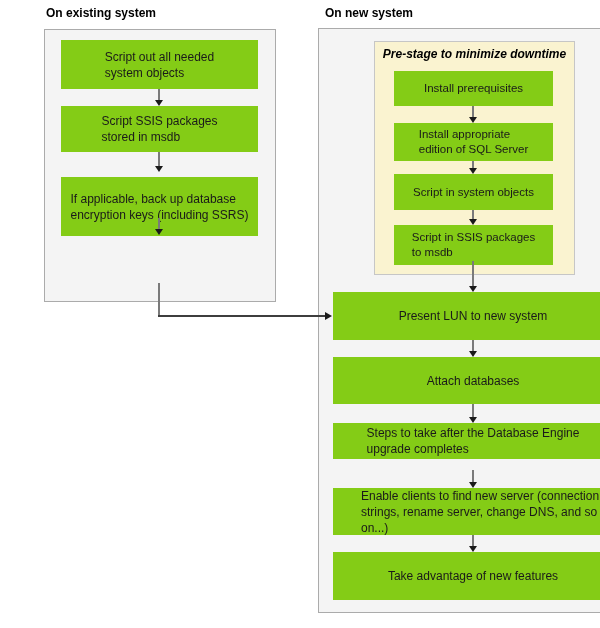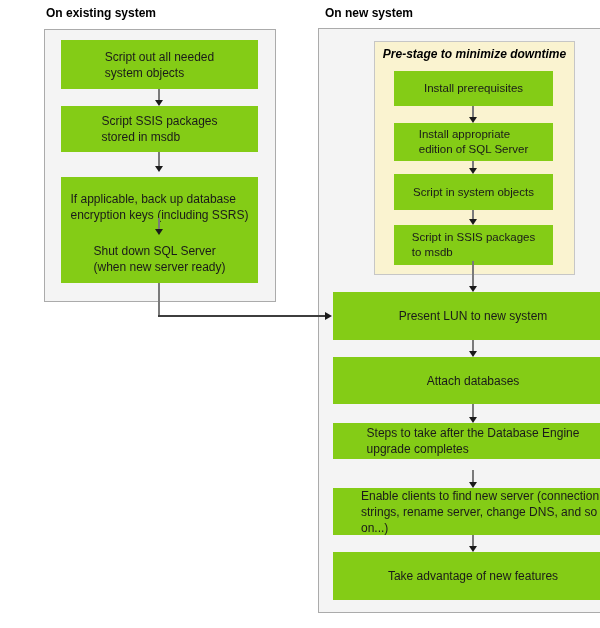--- a/index.html
+++ b/index.html
@@ -151,22 +151,20 @@
 
   <div class="box lb" id="lb1">Script out all needed
 system objects</div>
   <div class="varrow lx" id="la1"></div>
   <div class="box lb" id="lb2">Script SSIS packages
 stored in msdb</div>
   <div class="varrow lx" id="la2"></div>
   <div class="box lb" id="lb3">If applicable, back up database
 encryption keys (including SSRS)</div>
   <div class="varrow lx" id="la3"></div>
-  <div class="box lb" id="lb4">Shut down SQL Server
-(when new server ready)</div>
 
   <div id="elbow-v"></div>
   <div id="elbow-h"></div>
   <div id="elbow-head"></div>
 
   <div id="prestage-group"></div>
   <div id="prestage-title">Pre-stage to minimize downtime</div>
 
   <div class="box yb" id="yb1">Install prerequisites</div>
   <div class="varrow rx" id="ra1"></div>

